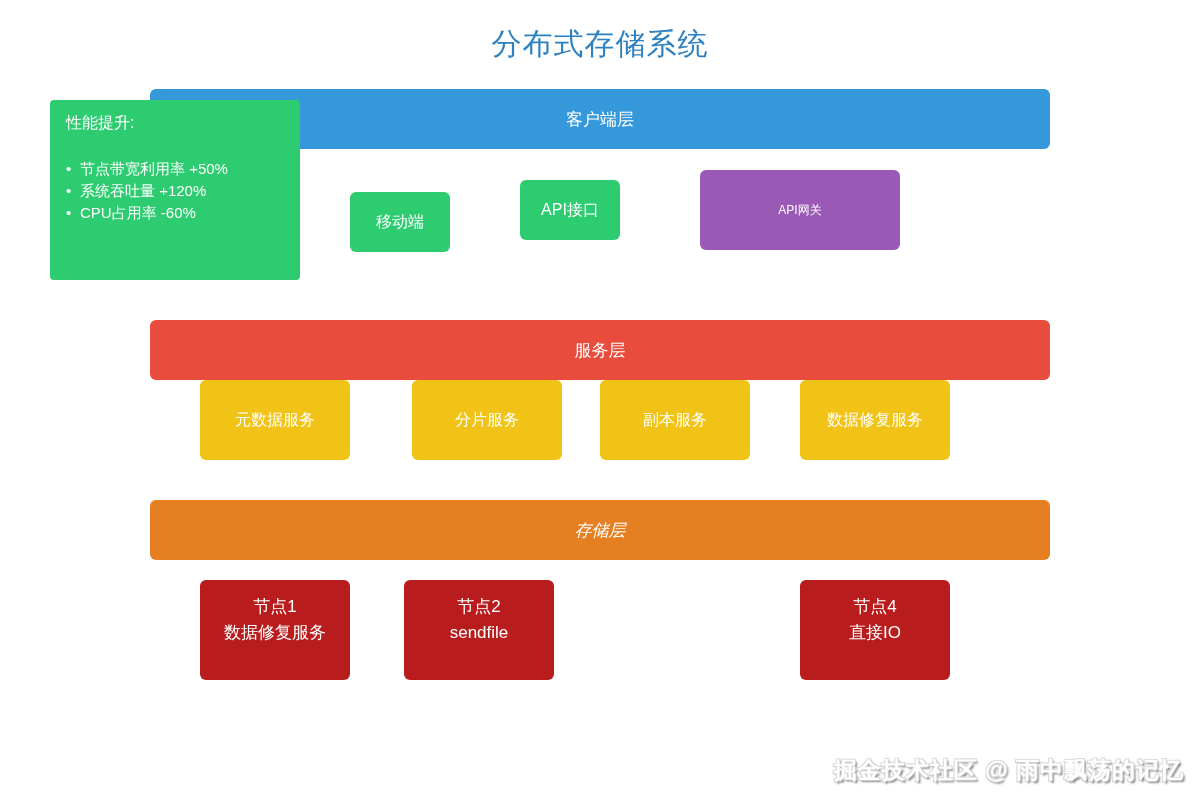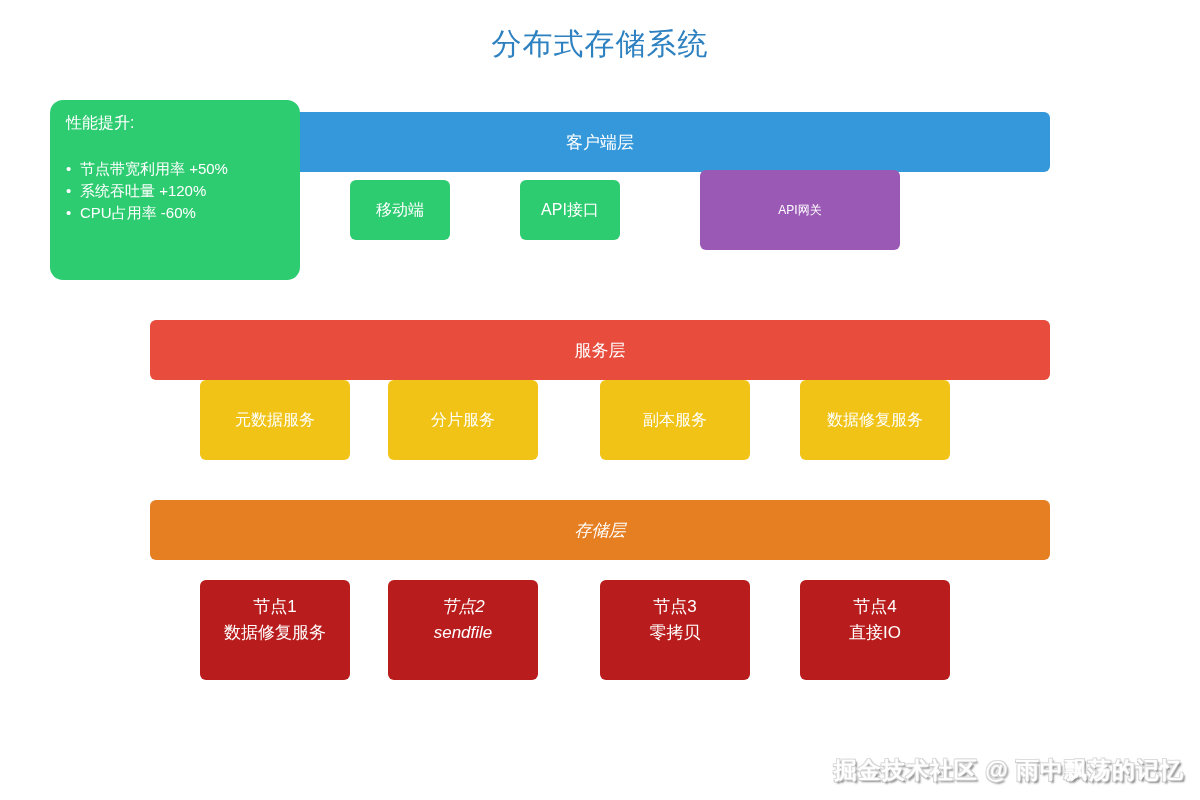--- a/index.html
+++ b/index.html
@@ -31,32 +31,32 @@
     left: 150px;
     width: 900px;
     height: 60px;
     border-radius: 6px;
     display: flex;
     align-items: center;
     justify-content: center;
     color: #ffffff;
     font-size: 17px;
   }
-  .layer-client  { top: 112px; background: #3498db; z-index: 1; }
+  .layer-client  { top: 89px; background: #3498db; z-index: 1; }
   .layer-service { top: 300px; background: #e74c3c; margin-top: 20px; }
   .layer-storage { top: 500px; background: #e67e22; font-style: italic; }
 
   .perf-panel {
     position: absolute;
     left: 50px;
     top: 100px;
     width: 250px;
     height: 180px;
     background: #2ecc71;
-    border-radius: 13px;
+    border-radius: 4px;
     z-index: 2;
     color: #ffffff;
     padding: 13px 16px;
   }
   .perf-title { font-size: 16px; margin-bottom: 24px; }
   .perf-list { list-style: none; }
   .perf-list li {
     font-size: 15px;
     line-height: 22px;
     padding-left: 14px;
@@ -74,43 +74,43 @@
     border-radius: 6px;
     display: flex;
     align-items: center;
     justify-content: center;
     color: #ffffff;
     font-size: 16px;
     text-align: center;
     z-index: 2;
   }
   .node-green  { background: #2ecc71; width: 100px; height: 60px; top: 180px; }
-  .node-mobile { left: 350px; }
+  .node-mobile { left: 350px; margin-top: 12px; }
   .node-api    { left: 520px; align-items: center; }
   .node-purple { background: #9b59b6; width: 200px; height: 80px; top: 170px; left: 700px; font-size: 12px; }
 
   .node-yellow { background: #f0c316; width: 150px; height: 80px; top: 380px; }
   .svc-0 { left: 200px; }
-  .svc-1 { left: 388px; }
+  .svc-1 { left: 412px; }
   .svc-2 { left: 600px; }
   .svc-3 { left: 800px; }
 
   .node-teal {
     background: #b91c1c;
     width: 150px;
     height: 100px;
     top: 580px;
     flex-direction: column;
     justify-content: flex-start;
     padding-top: 14px;
     font-size: 17px;
   }
   .node-teal span { display: block; line-height: 26px; }
   .sto-0 { left: 200px; }
-  .sto-1 { left: 388px; font-style: italic; }
+  .sto-1 { left: 404px; }
   .sto-2 { left: 600px; }
   .sto-3 { left: 800px; }
 
   .watermark {
     position: absolute;
     right: 16px;
     bottom: 14px;
     font-size: 23px;
     font-weight: bold;
     color: #ffffff;
@@ -169,24 +169,20 @@
   </div>
 
   <div class="node node-teal sto-0">
     <span>节点1</span>
     <span>数据修复服务</span>
   </div>
   <div class="node node-teal sto-1">
     <span>节点2</span>
     <span>sendfile</span>
   </div>
-  <div class="node node-teal sto-2">
-    <span>节点3</span>
-    <span>零拷贝</span>
-  </div>
   <div class="node node-teal sto-3">
     <span>节点4</span>
     <span>直接IO</span>
   </div>
 
   <div class="watermark">掘金技术社区 @ 雨中飘荡的记忆</div>
 
 </div>
 
 </body></html>

